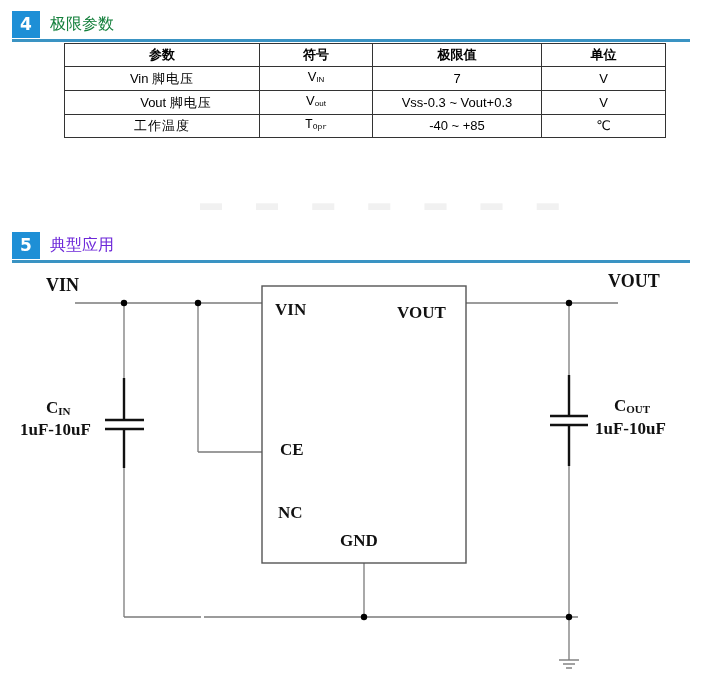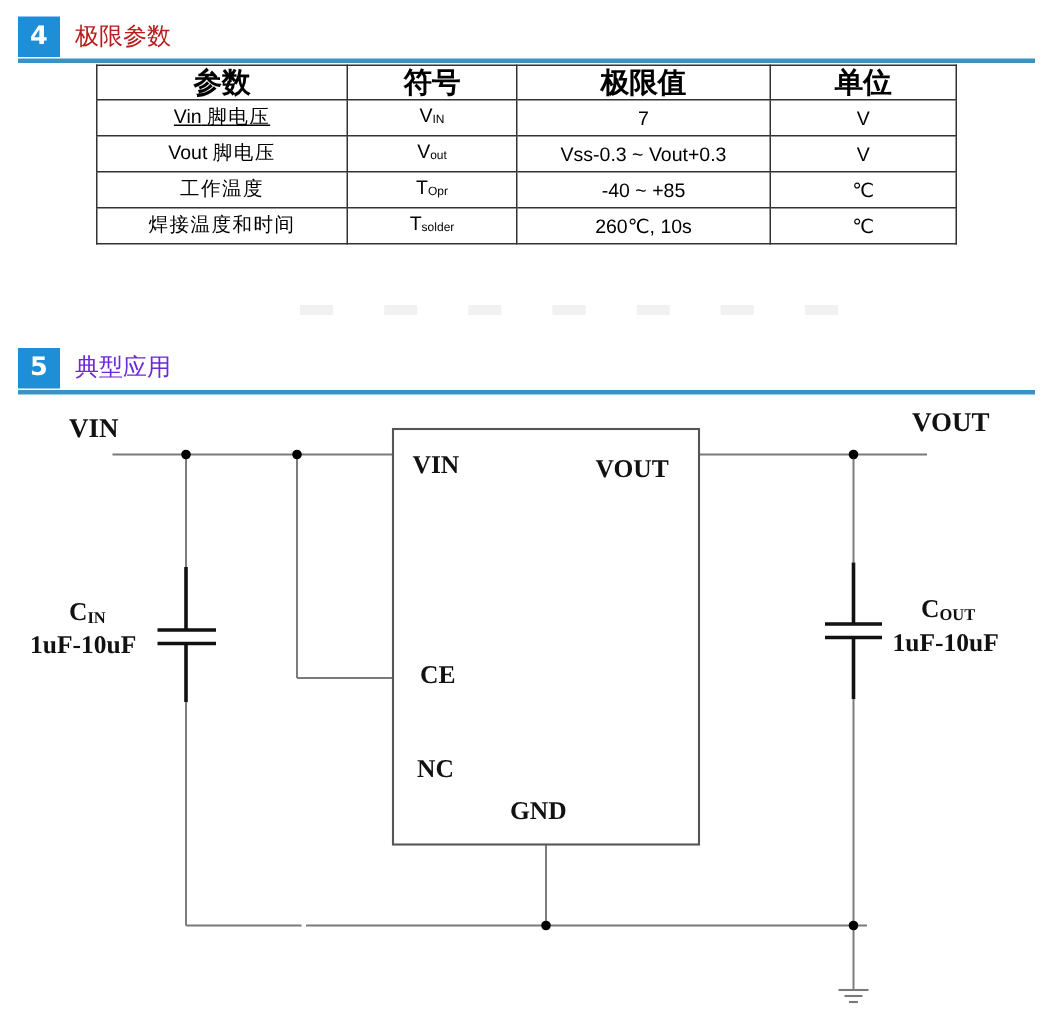--- a/index.html
+++ b/index.html
@@ -14,75 +14,69 @@
       line-height: 22px; font-family: "DejaVu Sans", sans-serif; }
     .section-header .rule { position: absolute; left: 0; top: 28px; width: 678px; height: 3px; }
 
     #sec4 { top: 11px; }
     #sec5 { top: 232px; }
 
     table.limits { position: absolute; left: 64px; top: 43px; border-collapse: collapse;
       font-size: 13px; }
     table.limits th, table.limits td { border: 1px solid #333; padding: 0; text-align: center;
       height: 20px; line-height: 20px; white-space: nowrap; }
-    table.limits th { font-family: "DejaVu Serif", serif; font-weight: bold; font-size: 19px; height: 22px; }
+    table.limits th { font-family: "DejaVu Serif", serif; font-weight: bold; font-size: 13px; height: 22px; }
     table.limits td.c0 { width: 166px; }
     table.limits td.c1 { width: 112px; }
     table.limits td.c2 { width: 168px; }
     table.limits td.c3 { width: 123px; }
     .cjk { font-family: "DejaVu Serif", serif; font-size: 13px; letter-spacing: 1px; }
     sub.sym { font-size: 8px; vertical-align: -1px; }
 
     .watermark { position: absolute; left: 200px; top: 190px; font-size: 22px; color: #f1f1f1;
       letter-spacing: 14px; font-weight: bold; white-space: nowrap; }
 
     svg.schematic { position: absolute; left: 0; top: 0; }
     .lbl { font-family: "Liberation Serif", "DejaVu Serif", serif; font-weight: bold; fill: #111; }
   </style>
 </head>
 <body>
 
 <div class="section-header" id="sec4">
   <div class="badge" style="background: rgb(30, 143, 214);">4</div>
-  <div class="title" style="color: #b91c1c;">极限参数</div>
+  <div class="title" style="color: #15803d;">极限参数</div>
   <div class="rule" style="background: rgb(58, 147, 195);"></div>
 </div>
 
 <table class="limits">
   <thead>
     <tr>
       <th class="c0" style="border-color: rgb(51, 51, 51);">参数</th>
       <th class="c1" style="border-color: rgb(51, 51, 51); text-align: center;">符号</th>
       <th class="c2" style="border-color: rgb(51, 51, 51);">极限值</th>
       <th class="c3" style="border-color: rgb(51, 51, 51);">单位</th>
     </tr>
   </thead>
   <tbody id="limits-body">
       <tr>
-        <td class="c0" style="border-color: rgb(51, 51, 51); text-decoration: underline;"><span>Vin</span> <span class="cjk">脚电压</span></td>
+        <td class="c0" style="border-color: rgb(51, 51, 51);"><span>Vin</span> <span class="cjk">脚电压</span></td>
         <td class="c1" style="border-color: rgb(51, 51, 51);"><span>V</span><sub class="sym">IN</sub></td>
         <td class="c2" style="border-color: rgb(51, 51, 51);">7</td>
         <td class="c3" style="border-color: rgb(51, 51, 51);">V</td>
       </tr>
       <tr>
-        <td class="c0" style="border-color: rgb(51, 51, 51);"><span>Vout</span> <span class="cjk">脚电压</span></td>
+        <td class="c0" style="border-color: rgb(51, 51, 51); padding-left: 28px;"><span>Vout</span> <span class="cjk">脚电压</span></td>
         <td class="c1" style="border-color: rgb(51, 51, 51);"><span>V</span><sub class="sym">out</sub></td>
         <td class="c2" style="border-color: rgb(51, 51, 51); margin-top: 22px;">Vss-0.3 ~ Vout+0.3</td>
         <td class="c3" style="border-color: rgb(51, 51, 51);">V</td>
       </tr>
       <tr>
         <td class="c0" style="border-color: rgb(51, 51, 51);"><span></span><span class="cjk">工作温度</span></td>
-        <td class="c1" style="border-color: rgb(51, 51, 51);"><span>T</span><sub class="sym">Opr</sub></td>
+        <td class="c1" style="border-color: rgb(51, 51, 51); font-family: Liberation Mono, monospace;"><span>T</span><sub class="sym">Opr</sub></td>
         <td class="c2" style="border-color: rgb(51, 51, 51);">-40 ~ +85</td>
-        <td class="c3" style="border-color: rgb(51, 51, 51);">℃</td>
-      </tr>
-      <tr>
-        <td class="c0" style="border-color: rgb(51, 51, 51);"><span></span><span class="cjk">焊接温度和时间</span></td>
-        <td class="c1" style="border-color: rgb(51, 51, 51);"><span>T</span><sub class="sym">solder</sub></td>
-        <td class="c2" style="border-color: rgb(51, 51, 51);">260℃, 10s</td>
         <td class="c3" style="border-color: rgb(51, 51, 51);">℃</td>
       </tr>
     </tbody>
 </table>
 
 <div class="watermark">▬ ▬ ▬ ▬ ▬ ▬ ▬</div>
 
 <div class="section-header" id="sec5">
   <div class="badge" style="background: rgb(30, 143, 214);">5</div>
   <div class="title" style="color: #6d28d9;">典型应用</div>

